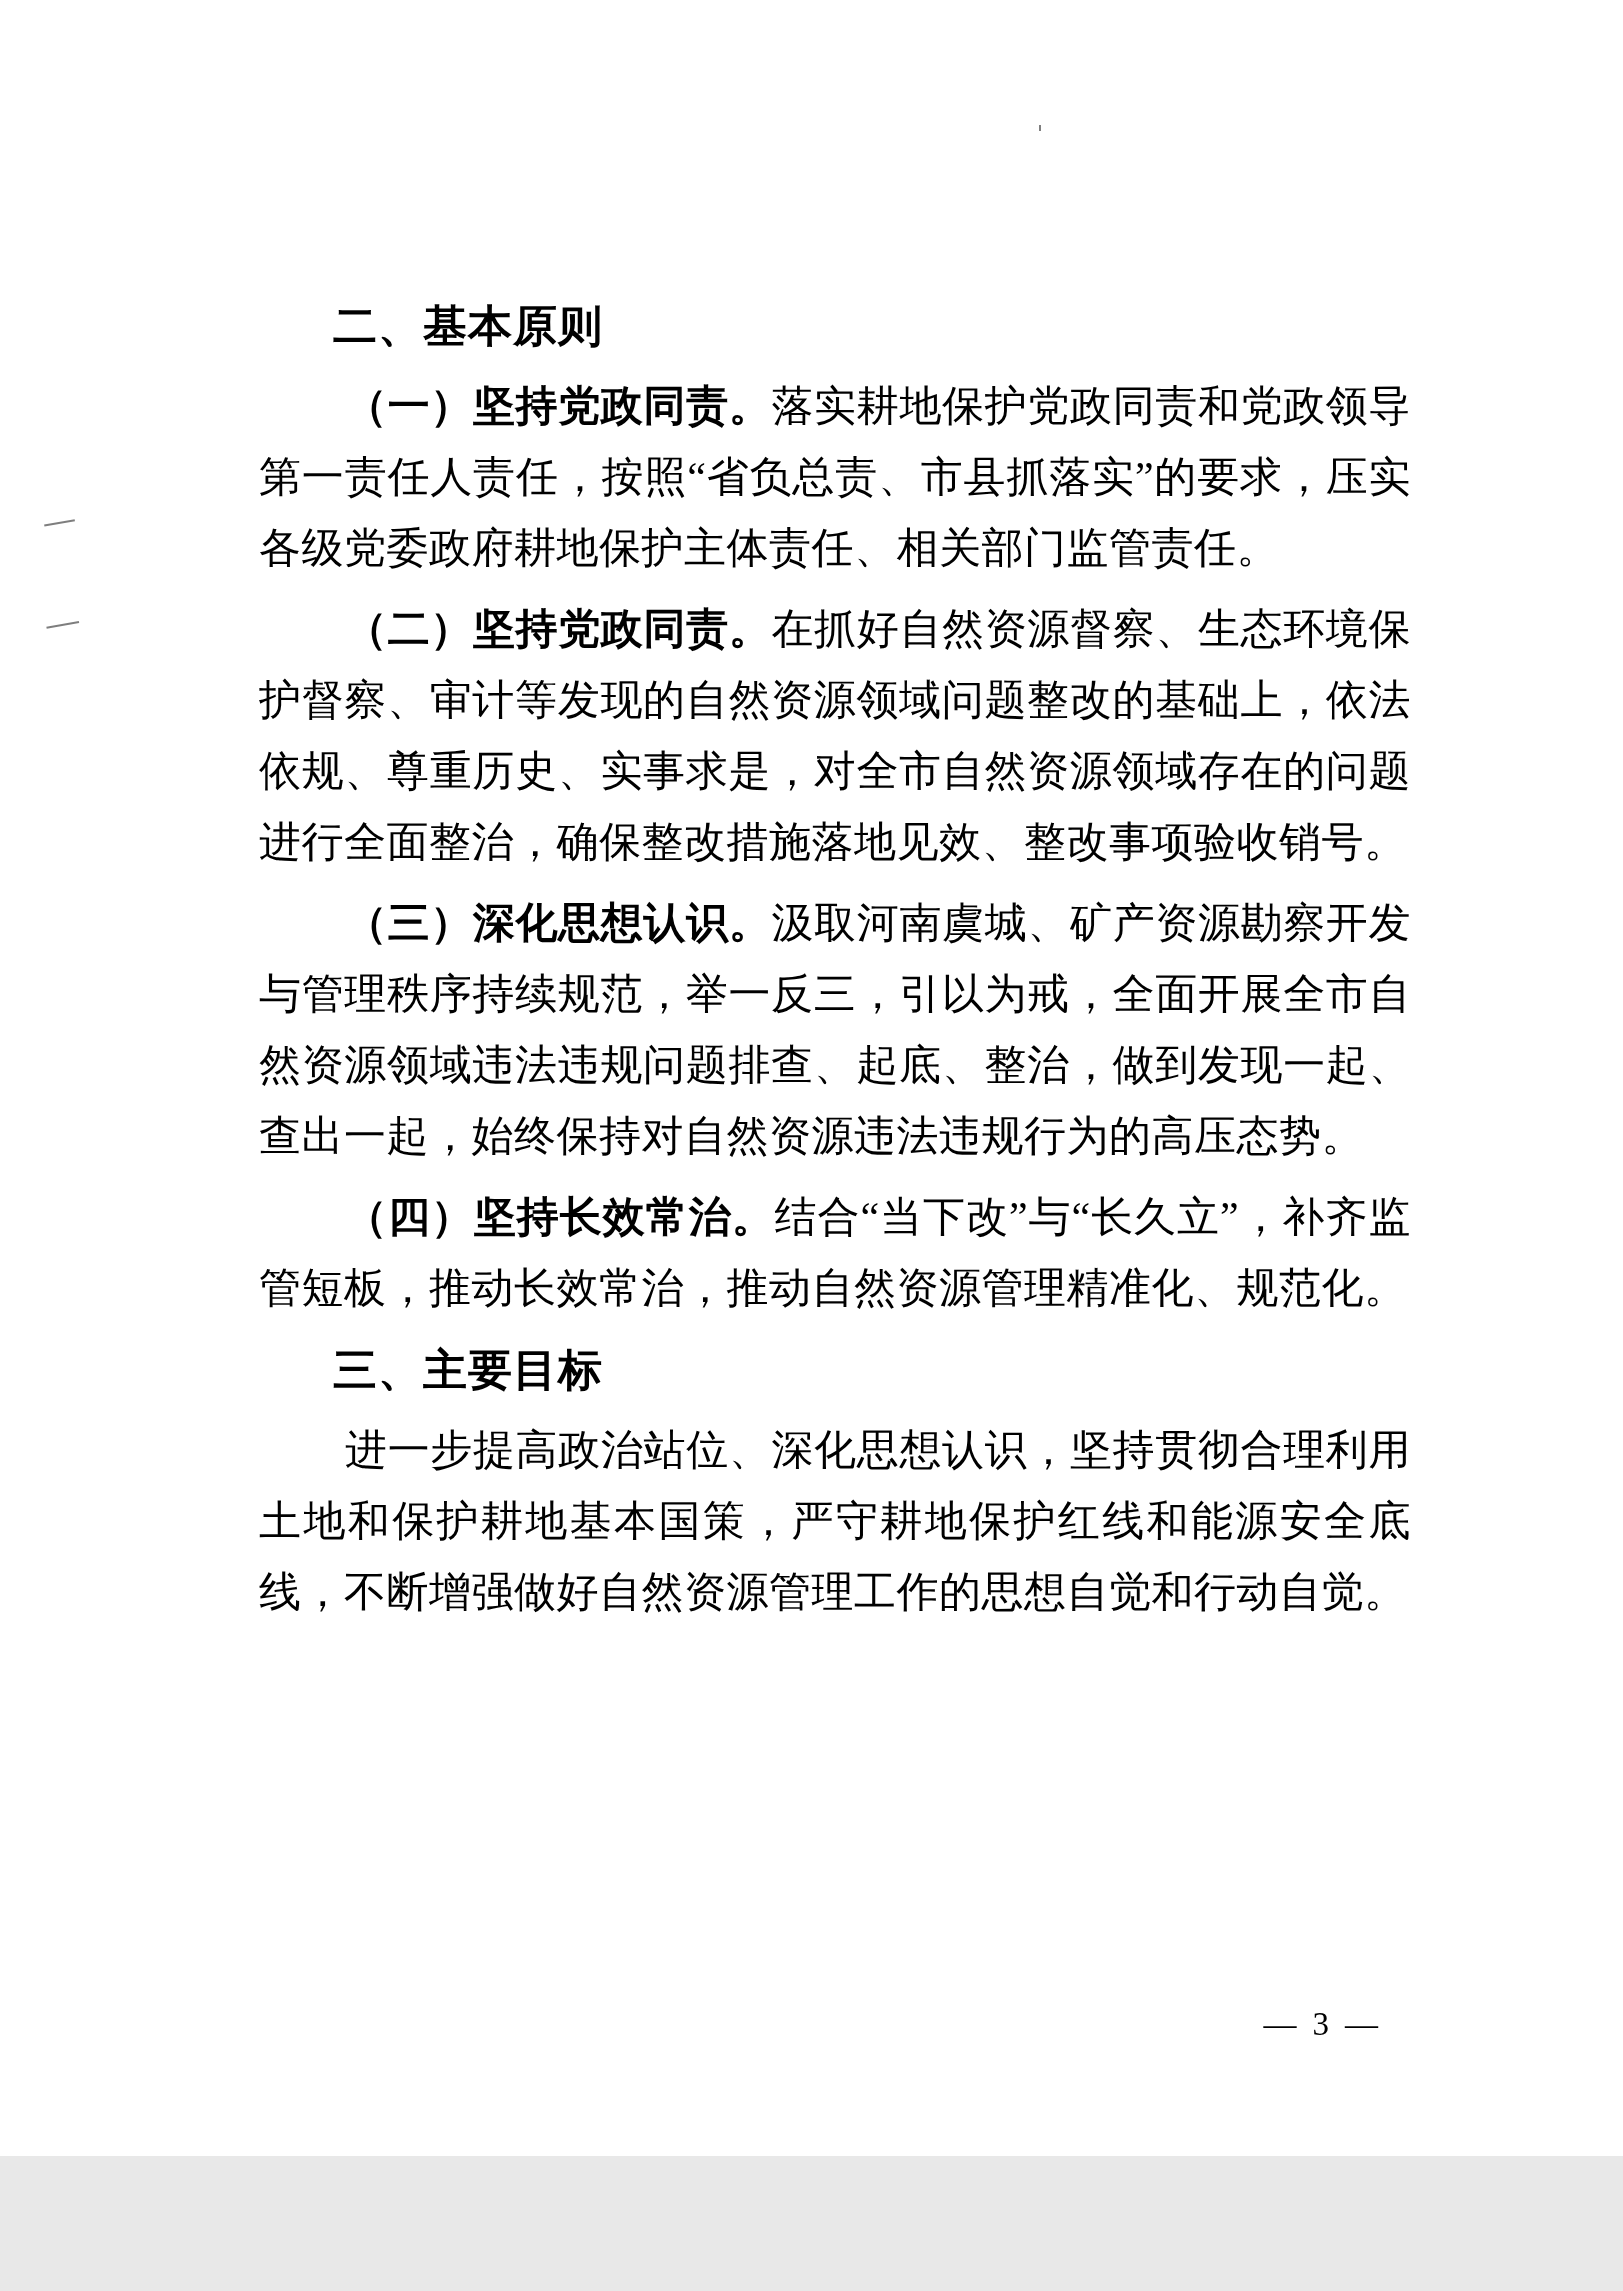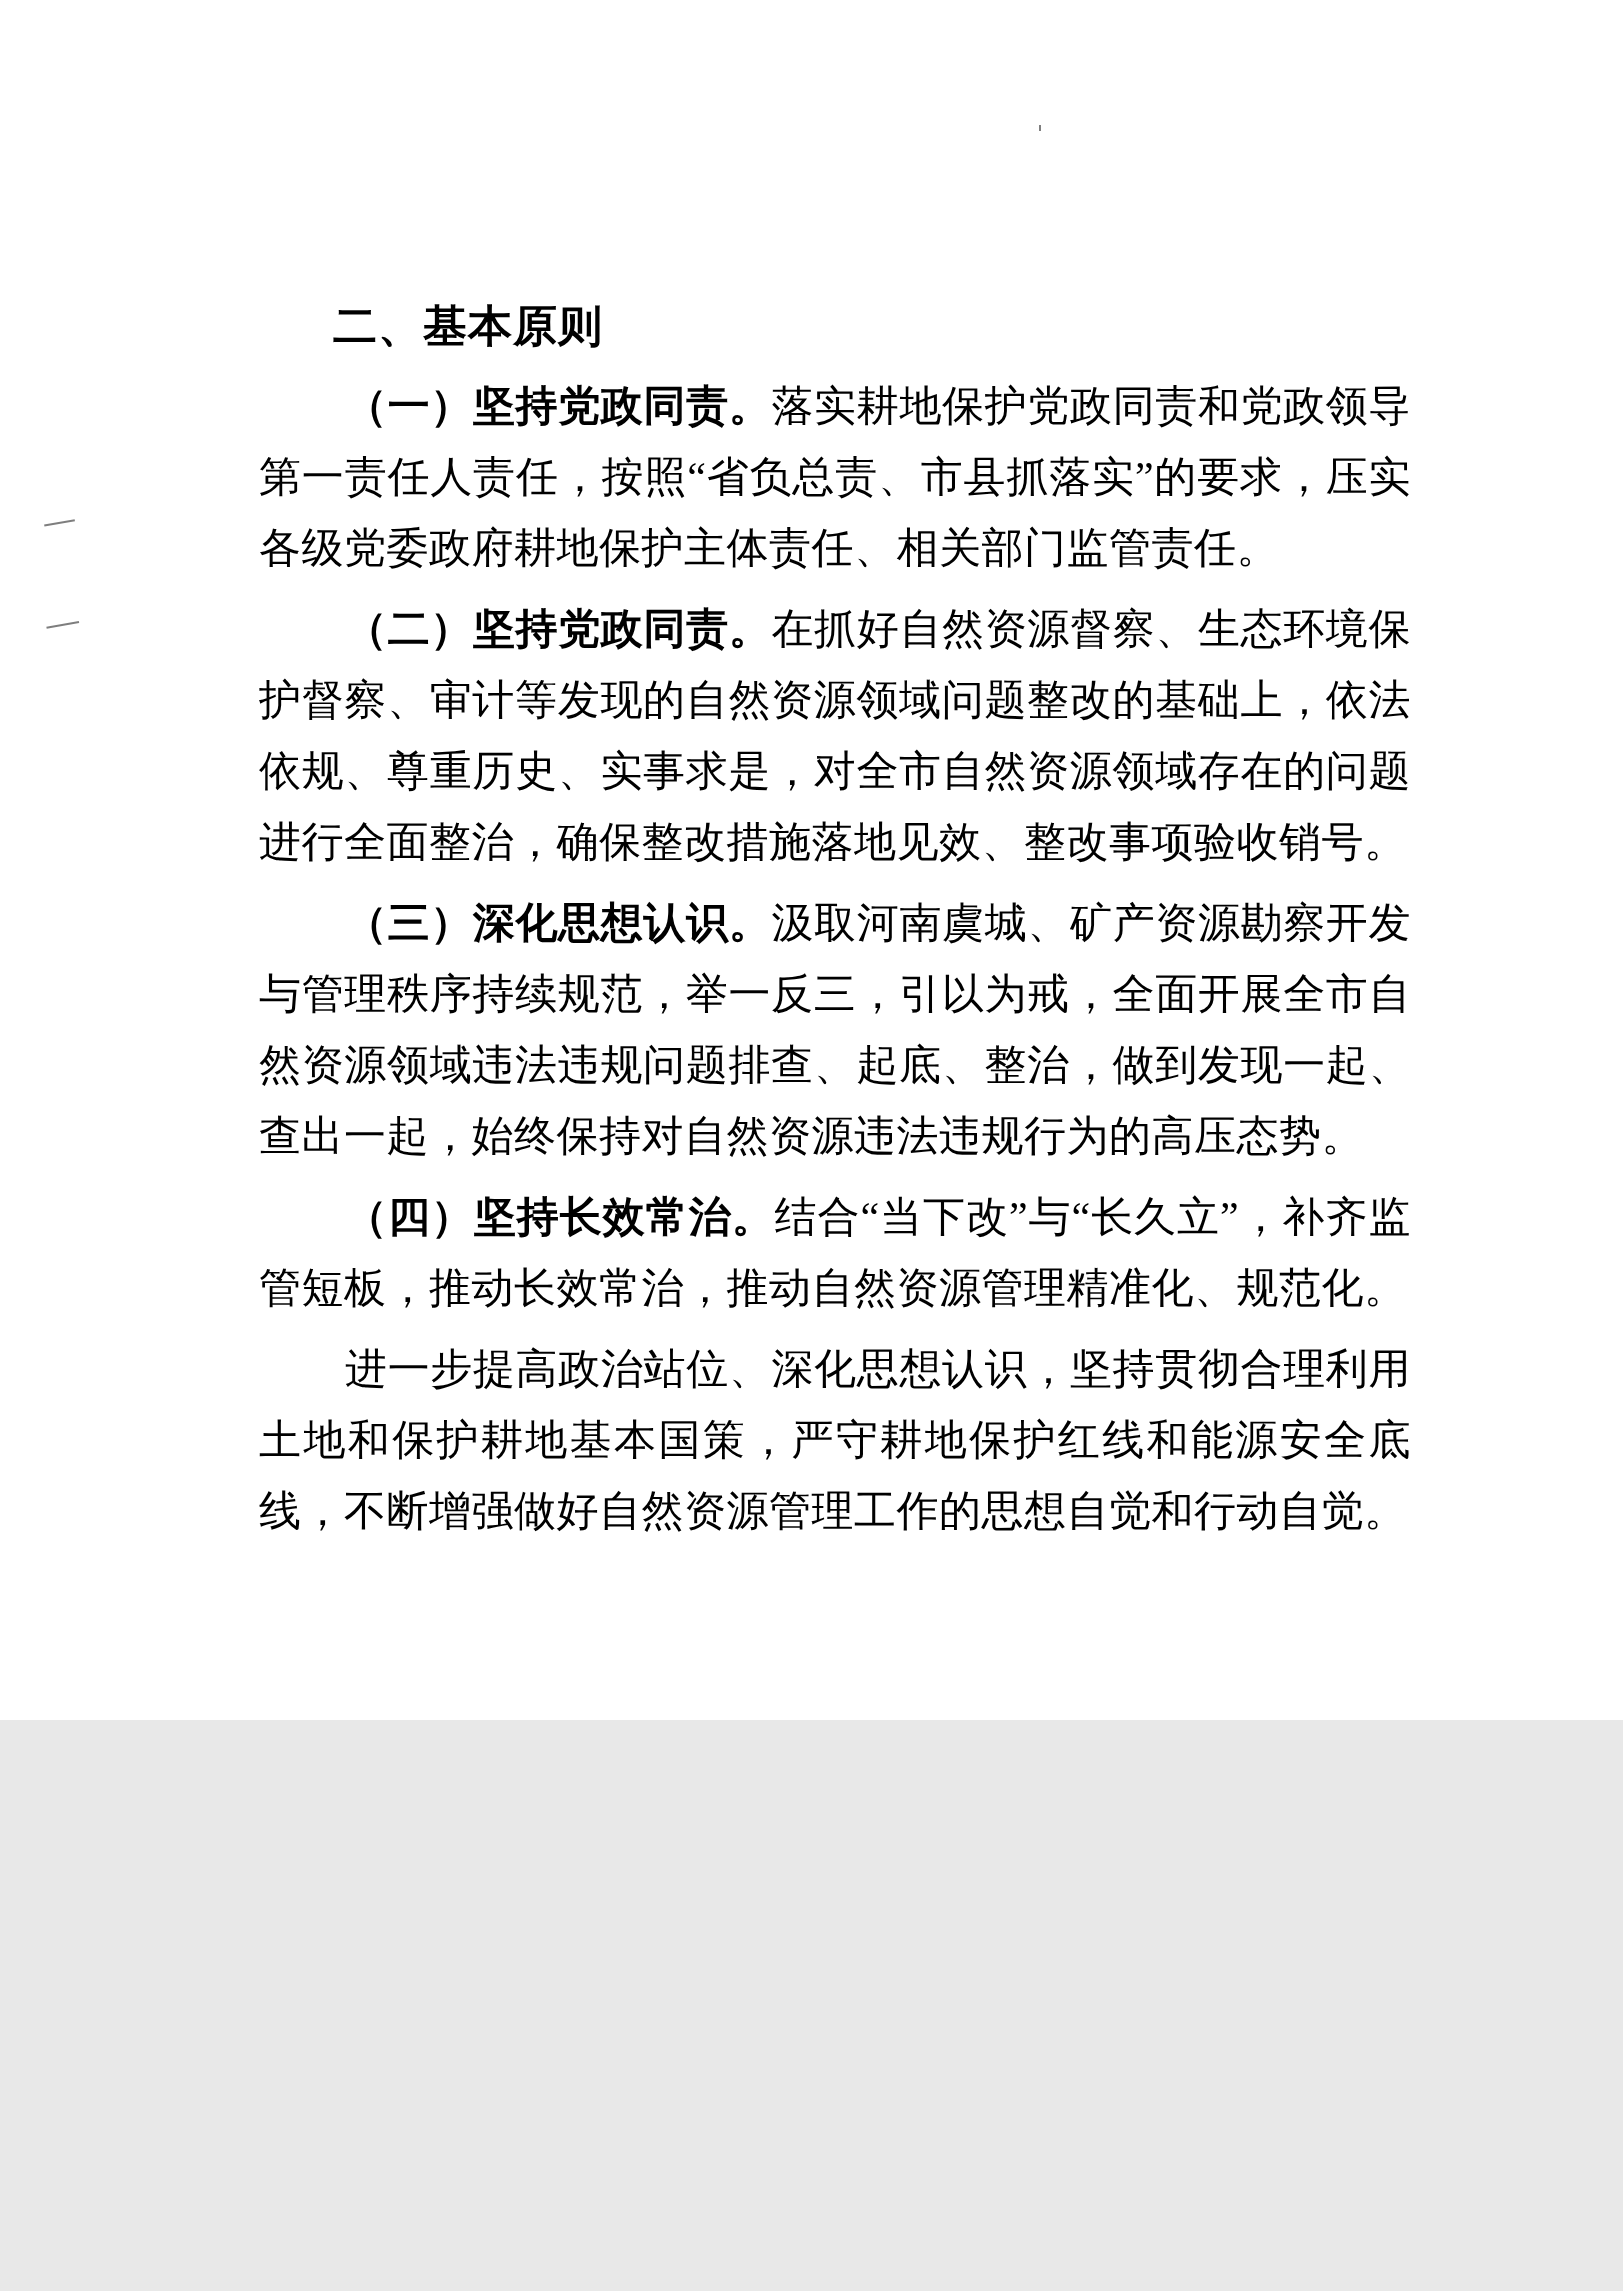--- a/index.html
+++ b/index.html
@@ -3,21 +3,21 @@
 <meta charset="utf-8">
 <style>
   html, body {
     margin: 0;
     padding: 0;
     background: #e8e8e8;
   }
   .page {
     position: relative;
     width: 1623px;
-    height: 1720px;
+    height: 2156px;
     background: #ffffff;
     overflow: hidden;
     font-family: "Liberation Serif", serif;
     color: #000000;
   }
   .content {
     position: absolute;
     left: 249px;
     top: 290px;
     width: 1172px;
@@ -80,20 +80,21 @@
     <h2 class="heading">二、基本原则</h2>
 
     <p class="para"><span class="lead">（一）坚持党政同责。</span><span>落实耕地保护党政同责和党政领导第一责任人责任，按照“省负总责、市县抓落实”的要求，压实各级党委政府耕地保护主体责任、相关部门监管责任。</span></p>
 
     <p class="para"><span class="lead">（二）坚持党政同责。</span><span>在抓好自然资源督察、生态环境保护督察、审计等发现的自然资源领域问题整改的基础上，依法依规、尊重历史、实事求是，对全市自然资源领域存在的问题进行全面整治，确保整改措施落地见效、整改事项验收销号。</span></p>
 
     <p class="para"><span class="lead">（三）深化思想认识。</span><span>汲取河南虞城、矿产资源勘察开发与管理秩序持续规范，举一反三，引以为戒，全面开展全市自然资源领域违法违规问题排查、起底、整治，做到发现一起、查出一起，始终保持对自然资源违法违规行为的高压态势。</span></p>
 
     <p class="para"><span class="lead">（四）坚持长效常治。</span><span>结合“当下改”与“长久立”，补齐监管短板，推动长效常治，推动自然资源管理精准化、规范化。</span></p>
 
+    <h2 class="heading">三、主要目标</h2>
 
     <p class="para"><span>进一步提高政治站位、深化思想认识，坚持贯彻合理利用土地和保护耕地基本国策，严守耕地保护红线和能源安全底线，不断增强做好自然资源管理工作的思想自觉和行动自觉。</span></p>
 
 
   </div>
 
   <div class="page-number">— 3 —</div>
 
 </div>
 

